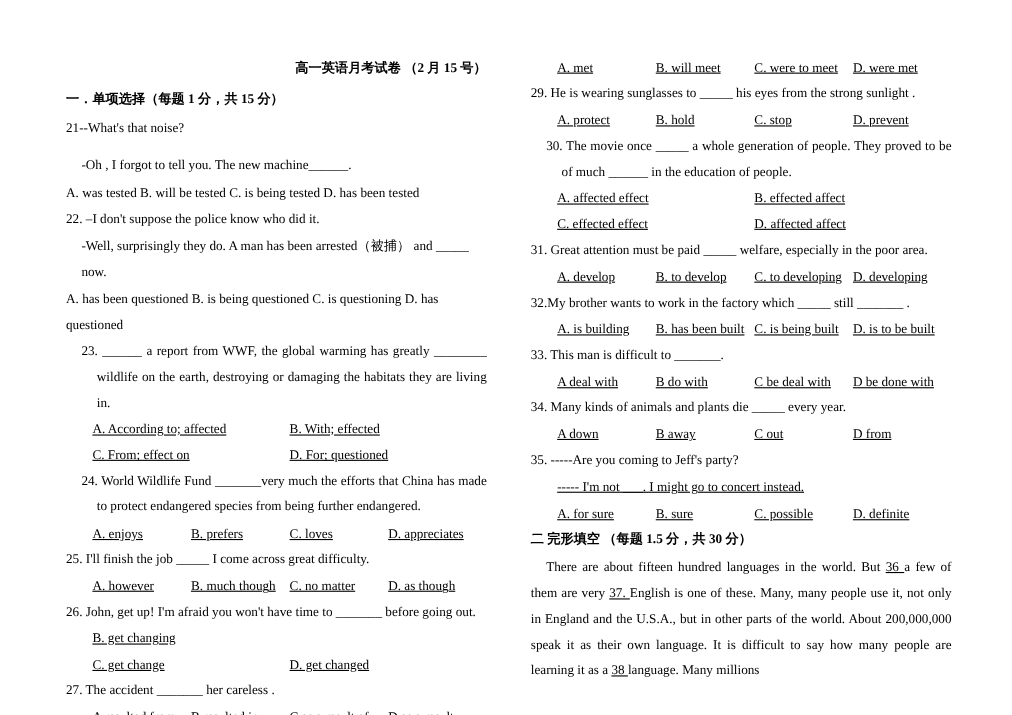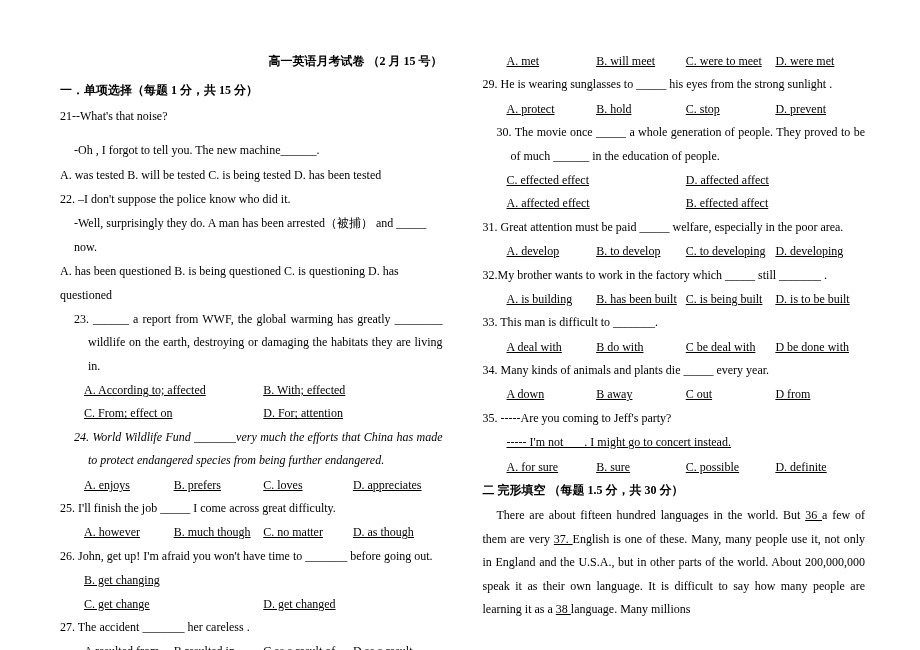--- a/index.html
+++ b/index.html
@@ -58,24 +58,24 @@
   <div class="q indent-1">-Well, surprisingly they do. A man has been arrested（被捕）  and _____ now.</div>
   <div class="q"> A. has been questioned B. is being questioned C. is questioning D. has questioned</div>
 
   <div class="q indent-1 just" style="text-indent:-14px; padding-left:28px;">23.   ______ a report from WWF, the global warming has greatly ________ wildlife on the earth, destroying or damaging the habitats they are living in.</div>
   <div class="opts-2 indent-2">
     <span>A. According to; affected</span>
     <span>B. With; effected</span>
   </div>
   <div class="opts-2 indent-2">
     <span>C. From; effect on</span>
-    <span>D. For; attention</span>
+    <span>D. For; questioned</span>
   </div>
 
-  <div class="q indent-1 just" style="text-indent:-14px; padding-left:28px;font-style:italic;">24.   World Wildlife Fund _______very much the efforts that China has made to protect endangered species from being further endangered.</div>
+  <div class="q indent-1 just" style="text-indent:-14px; padding-left:28px;">24.   World Wildlife Fund _______very much the efforts that China has made to protect endangered species from being further endangered.</div>
   <div class="opts indent-2">
     <span>A. enjoys</span>
     <span>B. prefers</span>
     <span>C. loves</span>
     <span>D. appreciates</span>
   </div>
 
   <div class="q">25. I'll finish the job _____ I come across great difficulty.</div>
   <div class="opts indent-2">
     <span>A. however</span>
@@ -114,26 +114,26 @@
   <div class="q">29. He is wearing sunglasses to _____ his eyes from the strong sunlight .</div>
   <div class="opts indent-2">
     <span>A. protect</span>
     <span>B. hold</span>
     <span>C. stop</span>
     <span>D. prevent</span>
   </div>
 
   <div class="q indent-1 just" style="text-indent:-14px; padding-left:28px;">30. The movie once _____ a whole generation of people. They proved to be of much ______ in the education of people.</div>
   <div class="opts-2 indent-2">
+    <span>A. affected effect</span>
+    <span>B. effected affect</span>
+  </div>
+  <div class="opts-2 indent-2">
     <span>C. effected effect</span>
     <span>D. affected affect</span>
-  </div>
-  <div class="opts-2 indent-2">
-    <span>A. affected effect</span>
-    <span>B. effected affect</span>
   </div>
 
   <div class="q">31. Great attention must be paid _____ welfare, especially in the poor area.</div>
   <div class="opts indent-2">
     <span>A. develop</span>
     <span>B. to develop</span>
     <span>C. to developing</span>
     <span>D. developing</span>
   </div>
 

